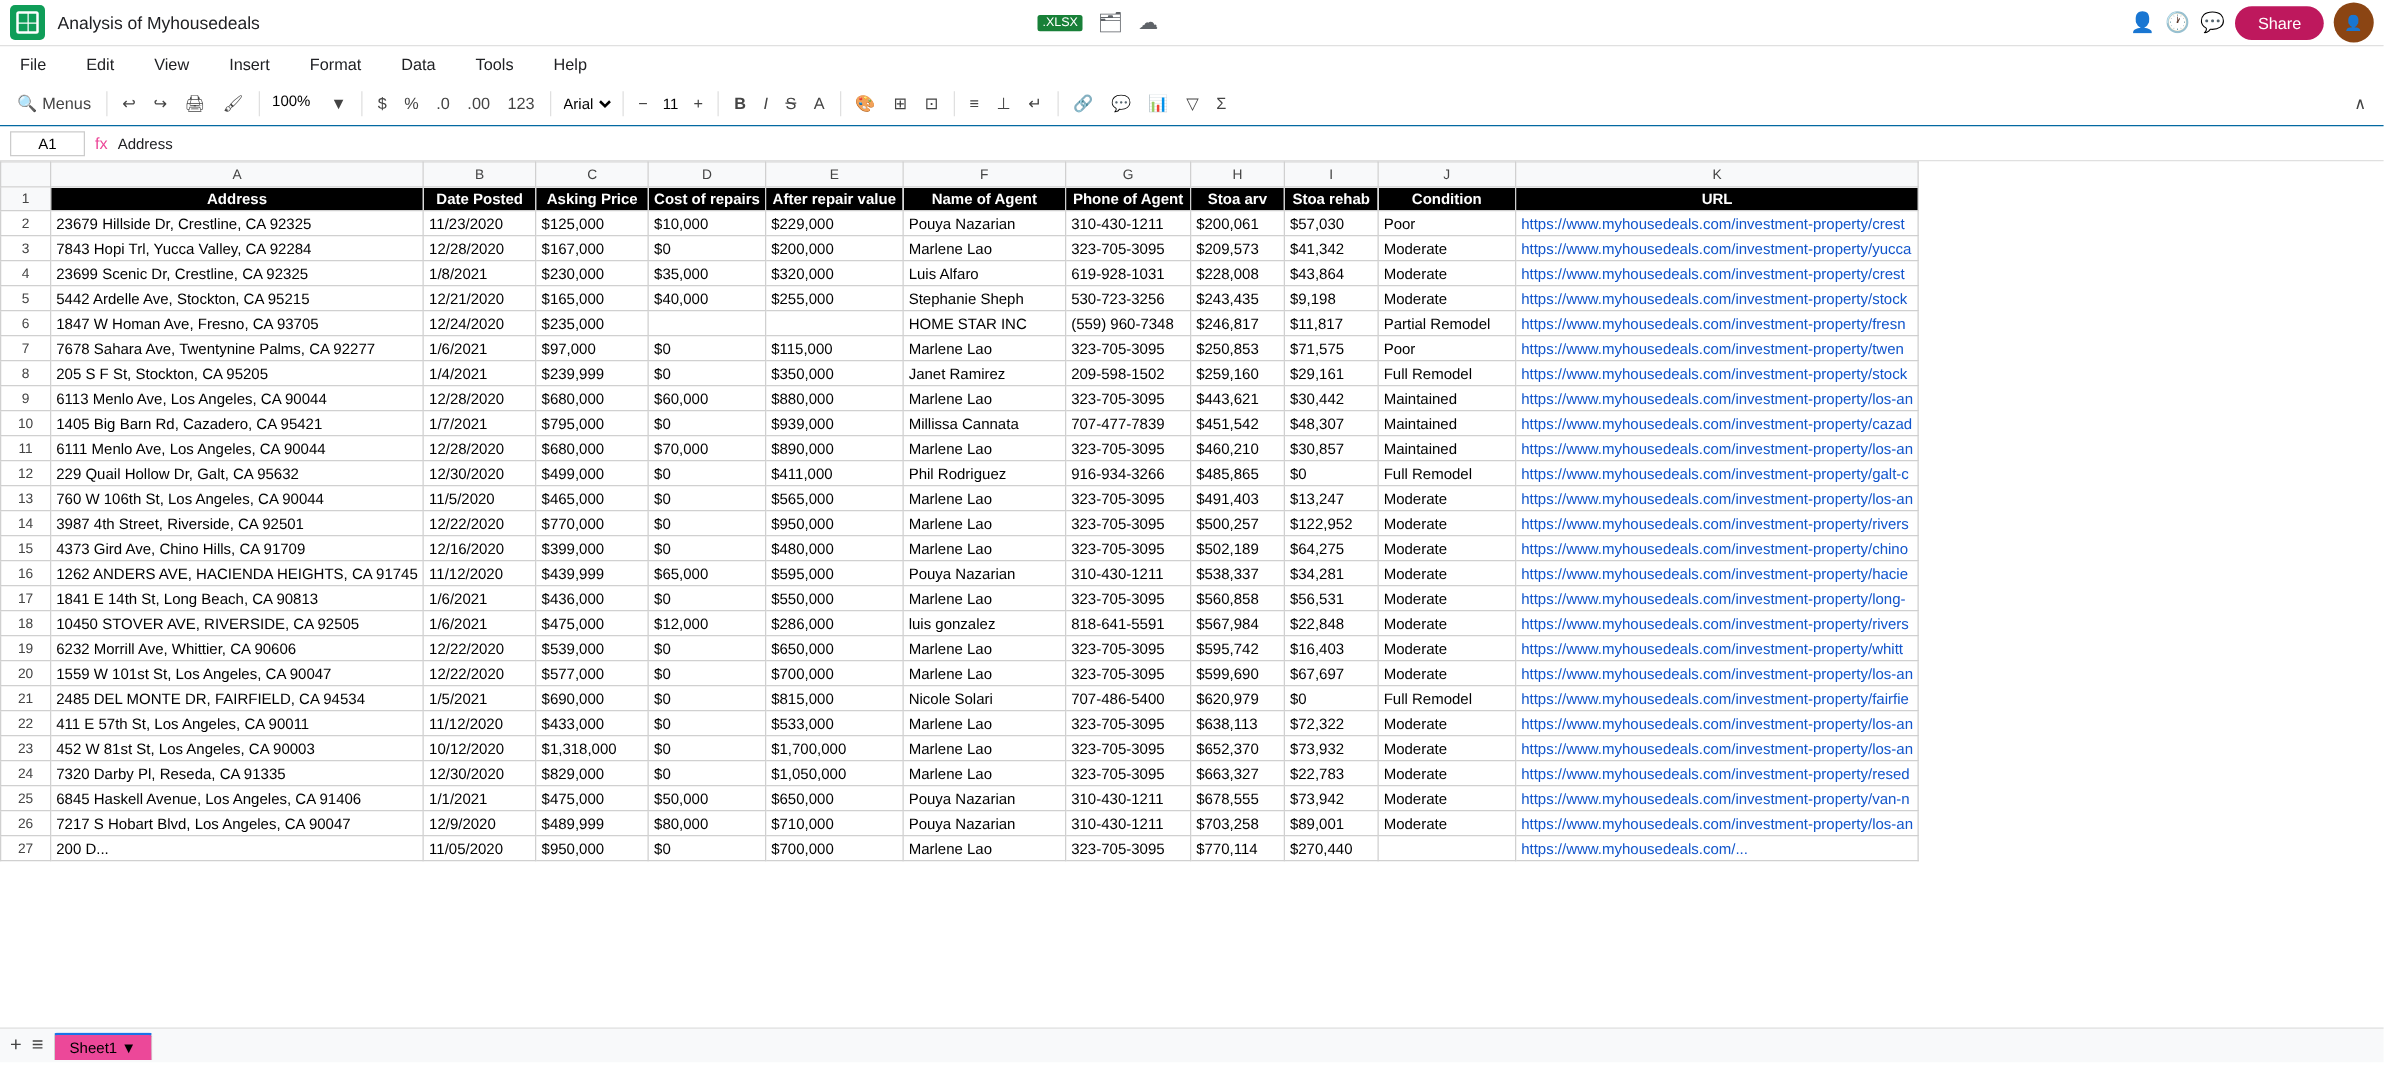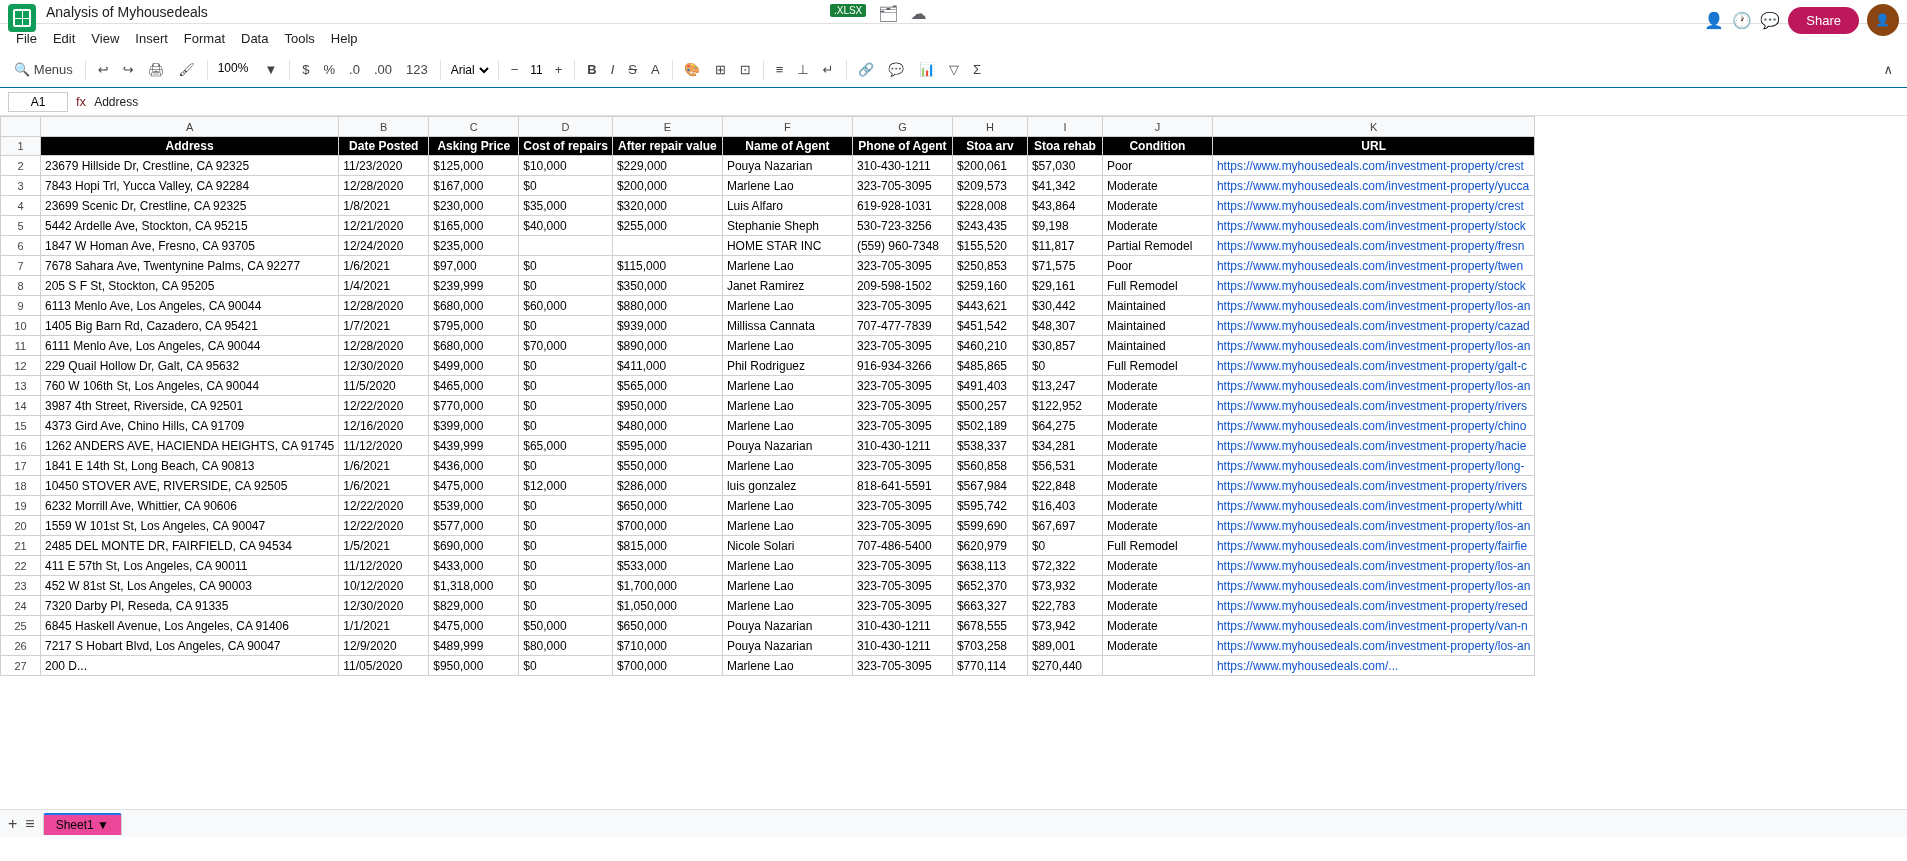--- a/index.html
+++ b/index.html
@@ -1,20 +1,20 @@
 <!DOCTYPE html>
 <html><head>
   <meta charset="utf-8">
   <style>
     * { box-sizing: border-box; margin: 0; padding: 0; }
     body { font-family: Arial, sans-serif; font-size: 12px; background: #fff; overflow: hidden; }
 
     
     .title-bar {
-      display: flex; align-items: flex-start; padding: 4px 8px; background: #fff;
+      display: flex; align-items: center; padding: 18px 8px; background: #fff;
       border-bottom: 1px solid #e0e0e0; height: 24px;
     }
     .app-logo {
       width: 28px; height: 28px; background: #0f9d58; border-radius: 4px;
       display: flex; align-items: center; justify-content: center; margin-right: 10px;
       flex-shrink: 0;
     }
     .app-logo-inner {
       width: 18px; height: 18px; background: #fff; border-radius: 2px;
       display: grid; grid-template-columns: 1fr 1fr; gap: 1px; padding: 2px;
@@ -33,21 +33,21 @@
       padding: 6px 18px; font-size: 13px; cursor: pointer;
     }
     .avatar {
       width: 32px; height: 32px; border-radius: 50%; background: #8b4513;
       overflow: hidden; display: flex; align-items: center; justify-content: center;
     }
 
     
     .menu-bar {
       display: flex; align-items: center; padding: 2px 8px; height: 28px;
-      gap: 0;
+      gap: 16px;
     }
     .menu-item { padding: 2px 8px; color: #202124; cursor: pointer; font-size: 13px; }
 
     
     .toolbar {
       display: flex; align-items: center; padding: 2px 8px; height: 36px;
       border-bottom: 1px solid #0369a1; gap: 2px;
     }
     .tb-btn {
       padding: 3px 6px; cursor: pointer; color: #444; font-size: 13px;
@@ -60,21 +60,21 @@
 
     
     .formula-bar {
       display: flex; align-items: center; padding: 2px 8px; height: 28px;
       border-bottom: 1px solid #e0e0e0; gap: 0;
     }
     .cell-ref {
       width: 60px; border: 1px solid #ccc; padding: 2px 4px; font-size: 12px;
       text-align: center;
     }
-    .formula-label { color: #7f1d1d; font-size: 13px; padding: 0 8px; }
+    .formula-label { color: #ec4899; font-size: 13px; padding: 0 8px; }
     .formula-content { font-size: 12px; flex: 1; color: #202124; }
 
     
     .sheet-container { overflow: auto; height: calc(100vh - 168px); }
     table { border-collapse: collapse; table-layout: fixed; }
     th, td {
       border: 1px solid #d0d0d0; font-size: 12px; white-space: nowrap;
       overflow: hidden; text-overflow: ellipsis; padding: 2px 4px;
     }
     
@@ -320,21 +320,21 @@
         </tr>
         <tr class="data-row">
           <td class="row-num">6</td>
           <td title="1847 W Homan Ave, Fresno, CA 93705">1847 W Homan Ave, Fresno, CA 93705</td>
           <td title="12/24/2020">12/24/2020</td>
           <td title="$235,000">$235,000</td>
           <td title=""></td>
           <td title=""></td>
           <td title="HOME STAR INC">HOME STAR INC</td>
           <td title="(559) 960-7348">(559) 960-7348</td>
-          <td title="$246,817">$155,520</td>
+          <td title="$246,817">$246,817</td>
           <td title="$11,817">$11,817</td>
           <td title="Partial Remodel">Partial Remodel</td>
           <td class="url-cell" title="https://www.myhousedeals.com/investment-property/fresn">https://www.myhousedeals.com/investment-property/fresn</td>
         </tr>
         <tr class="data-row">
           <td class="row-num">7</td>
           <td title="7678 Sahara Ave, Twentynine Palms, CA 92277">7678 Sahara Ave, Twentynine Palms, CA 92277</td>
           <td title="1/6/2021">1/6/2021</td>
           <td title="$97,000">$97,000</td>
           <td title="$0">$0</td>

